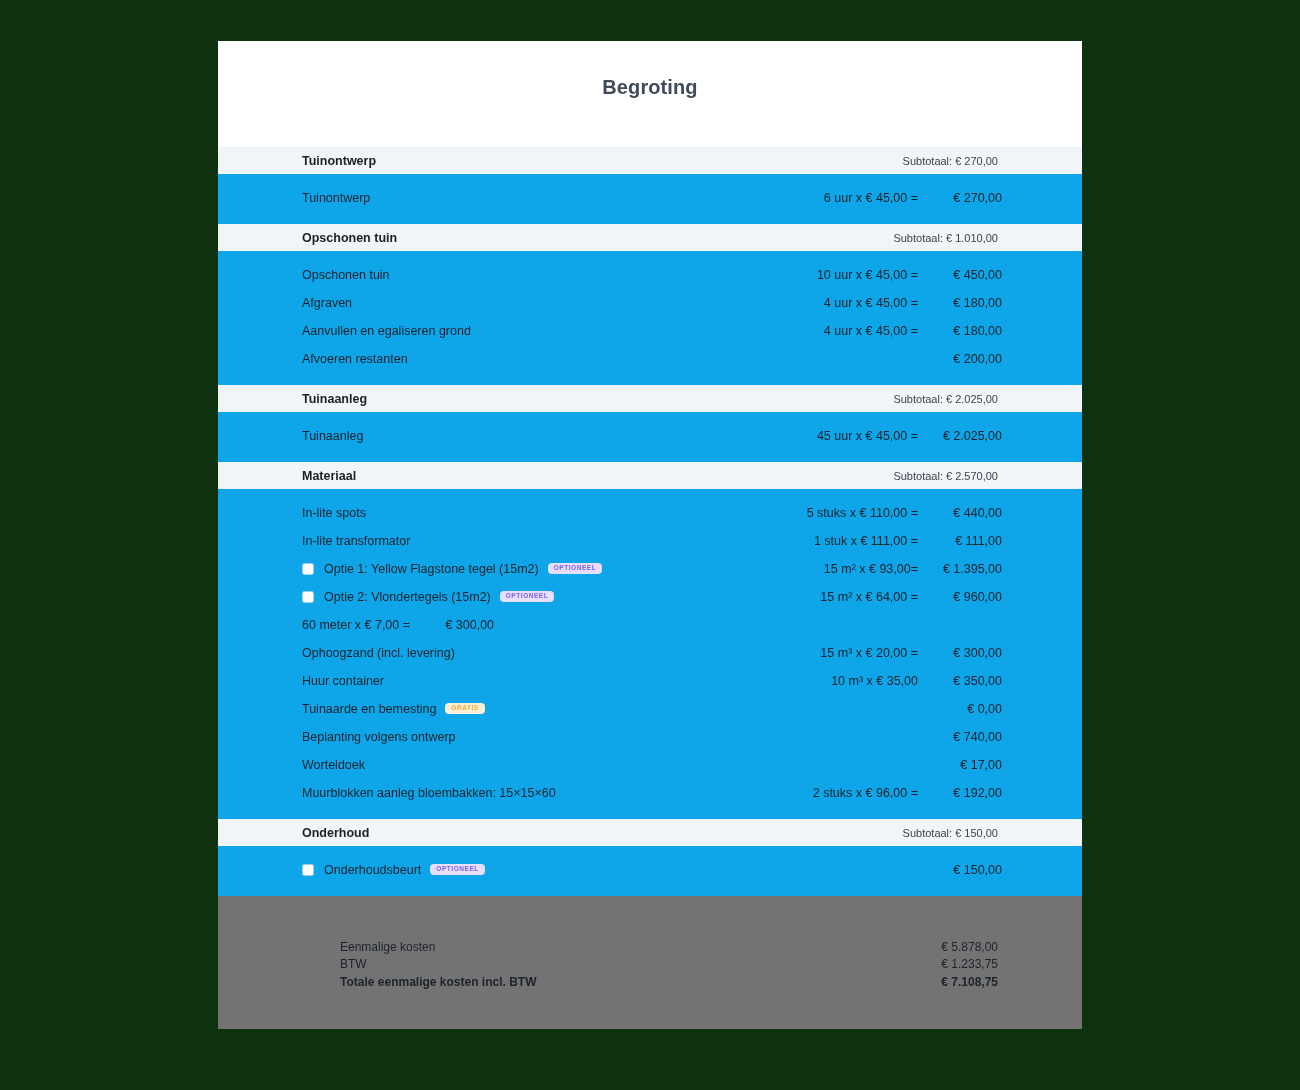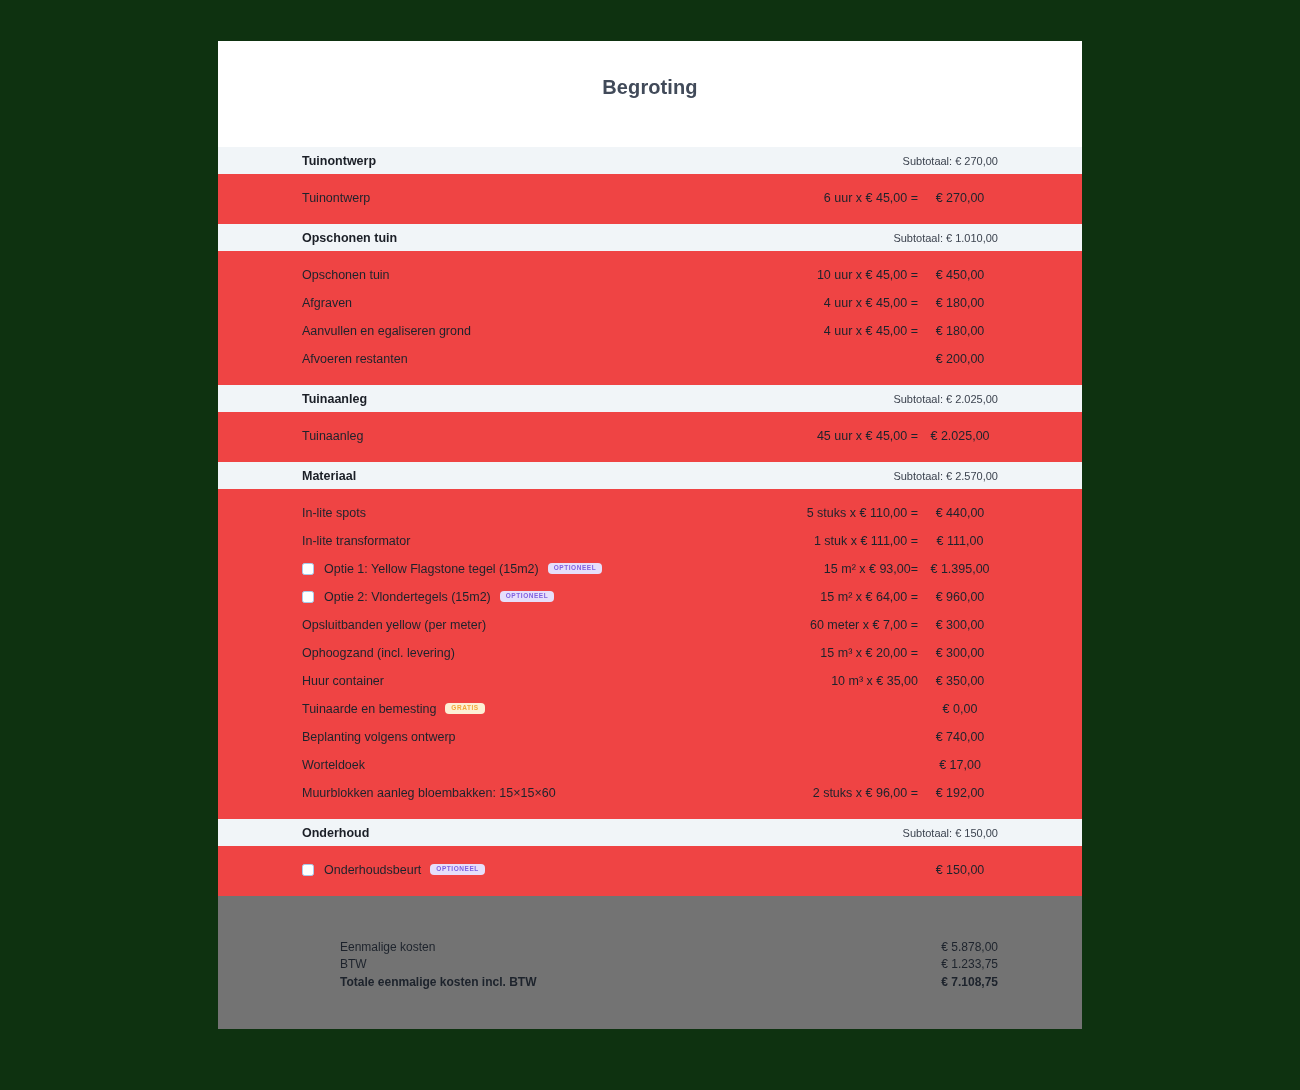--- a/index.html
+++ b/index.html
@@ -48,21 +48,21 @@
   .doc-title {
     font-size: 20px;
     font-weight: bold;
     color: #414a59;
     letter-spacing: .1px;
   }
 
   
   .sections {
     flex: 1 1 auto;
-    background: #ef4444;
+    background: #0ea5e9;
   }
 
   .section-header {
     background: #f1f5f8;
     height: 27px;
     display: flex;
     align-items: center;
     padding: 0 84px 0 84px;
   }
 
@@ -114,21 +114,21 @@
   .calc {
     font-size: 12.5px;
     color: #1d232c;
     text-align: right;
     min-width: 0;
   }
 
   .amount {
     font-size: 12.5px;
     color: #1d232c;
-    text-align: center;
+    text-align: right;
     width: 84px;
     display: inline-block;
   }
 
   
   .checkbox {
     width: 12px;
     height: 12px;
     border: 1.4px solid #a3cdef;
     border-radius: 2.5px;
@@ -320,23 +320,20 @@
               <span class="checkbox"></span>
               <span class="item-label">Optie 2: Vlondertegels (15m2)</span>
               <span class="badge badge-optioneel">OPTIONEEL</span>
             </div>
             <div class="item-right">
               <span class="calc">15 m² x € 64,00 =</span>
               <span class="amount">€ 960,00</span>
             </div>
           </div>
           <div class="item-row">
-            <div class="item-left">
-              <span class="item-label">Opsluitbanden yellow (per meter)</span>
-            </div>
             <div class="item-right">
               <span class="calc">60 meter x € 7,00 =</span>
               <span class="amount">€ 300,00</span>
             </div>
           </div>
           <div class="item-row">
             <div class="item-left">
               <span class="item-label">Ophoogzand (incl. levering)</span>
             </div>
             <div class="item-right">

